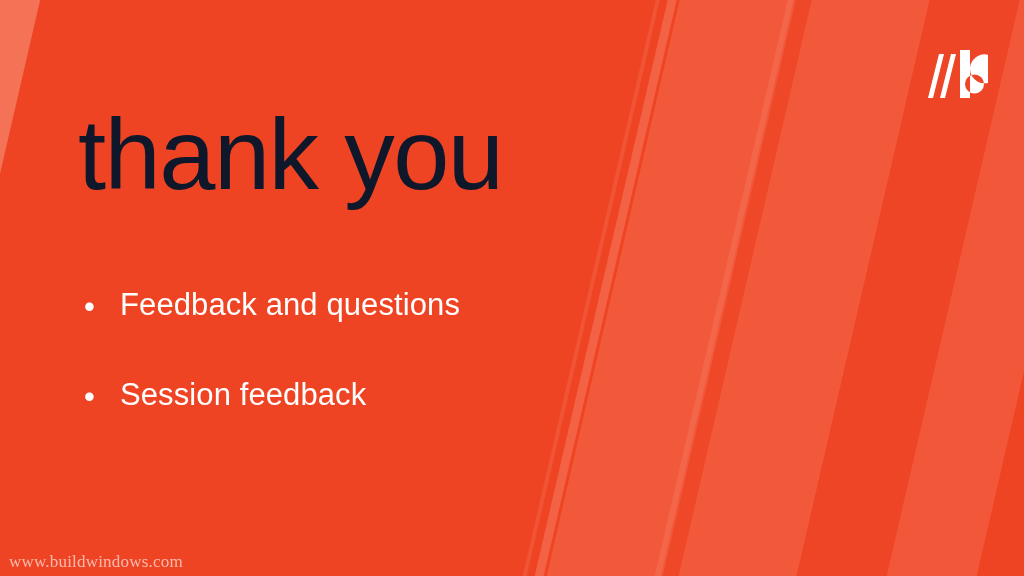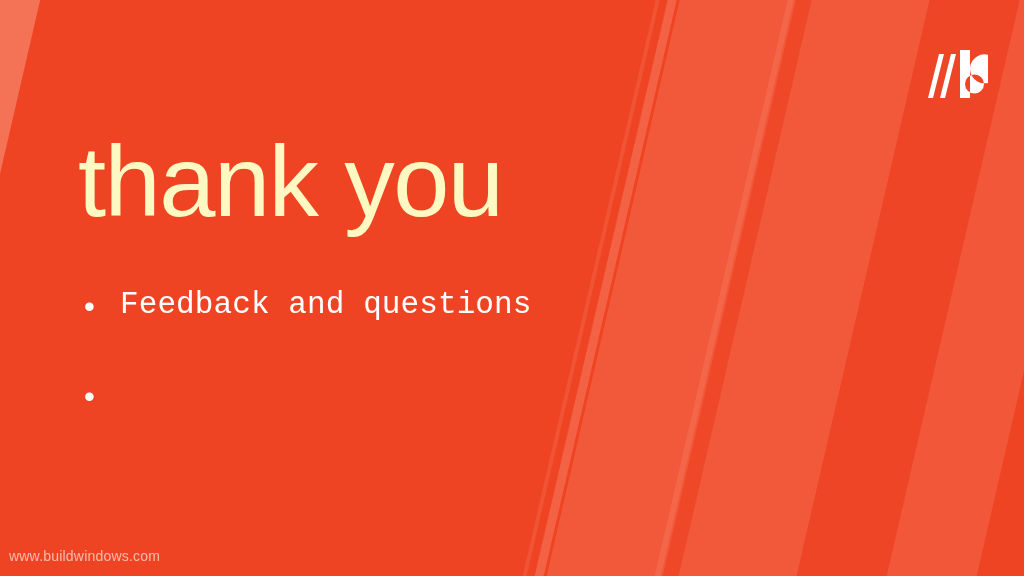--- a/index.html
+++ b/index.html
@@ -71,23 +71,22 @@
   }
 
   .page-title {
     position: absolute;
     left: 78px;
     top: 104px;
     font-size: 101px;
     line-height: 1.0;
     font-weight: 400;
     letter-spacing: -1.5px;
-    color: #fef9c3;
+    color: #0f172a;
     white-space: nowrap;
-    margin-top: 27px;
   }
 
   .bullets {
     position: absolute;
     left: 78px;
     top: 283px;
     width: 640px;
   }
   .bullet-block { margin-bottom: 42px; }
   .bullet-block:last-child { margin-bottom: 0; }
@@ -107,42 +106,42 @@
     box-sizing: border-box;
   }
   .bullet-body { flex: 1 1 auto; }
 
   .bullet-text {
     font-size: 31px;
     line-height: 44px;
     color: #ffffff;
     font-weight: 400;
     letter-spacing: 0.1px;
-    font-family: Liberation Mono, monospace;
   }
   .bullet-link {
     display: inline-block;
     font-size: 31px;
     line-height: 44px;
     color: #ffd34f;
     text-decoration: underline;
     text-underline-offset: 3px;
     letter-spacing: 0.1px;
     cursor: pointer;
   }
 
   .footer-url {
     position: absolute;
     left: 9px;
-    bottom: 13px;
-    font-size: 14px;
+    bottom: 7px;
+    font-size: 17px;
     line-height: 14px;
     color: #ffffff;
     opacity: 0.62;
     letter-spacing: 0.2px;
+    font-family: Liberation Serif, serif;
   }
 </style>
 </head>
 <body>
 
 <div id="slide">
 
   <div class="stripes">
     <div class="stripe s-hair2"></div>
     <div class="stripe s-hair1"></div>
@@ -176,20 +175,21 @@
           <div class="bullet-body">
             <div class="bullet-text">Feedback and questions</div>
           </div>
         </div>
       </div>
 
       <div class="bullet-block">
         <div class="bullet-row">
           <div class="bullet-dot">•</div>
           <div class="bullet-body">
+            <div class="bullet-text">Session feedback</div>
           </div>
         </div>
       </div>
 
     </div>
 
     <div class="footer-url">www.buildwindows.com</div>
 
   </div>
 </div>

